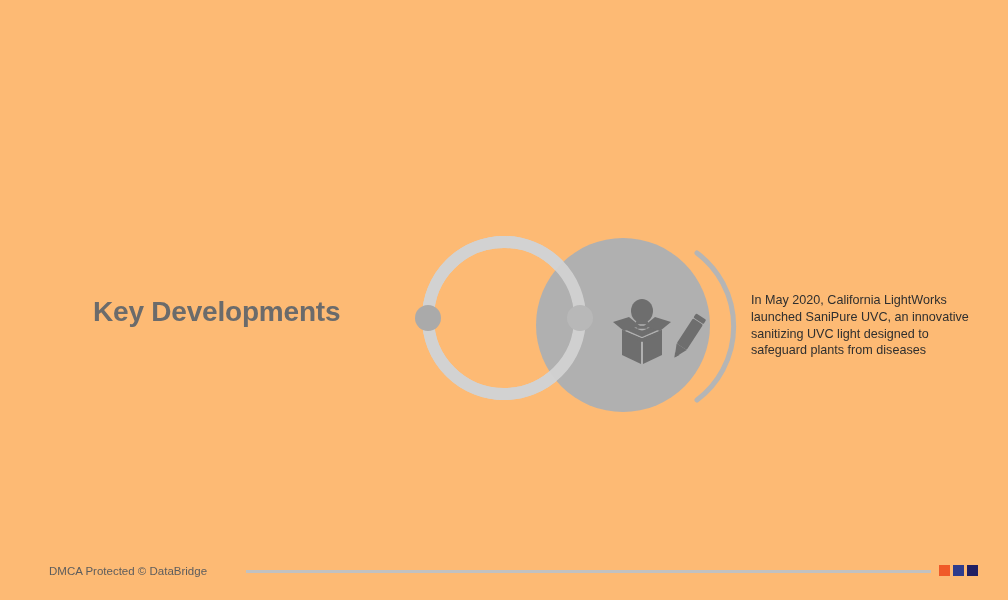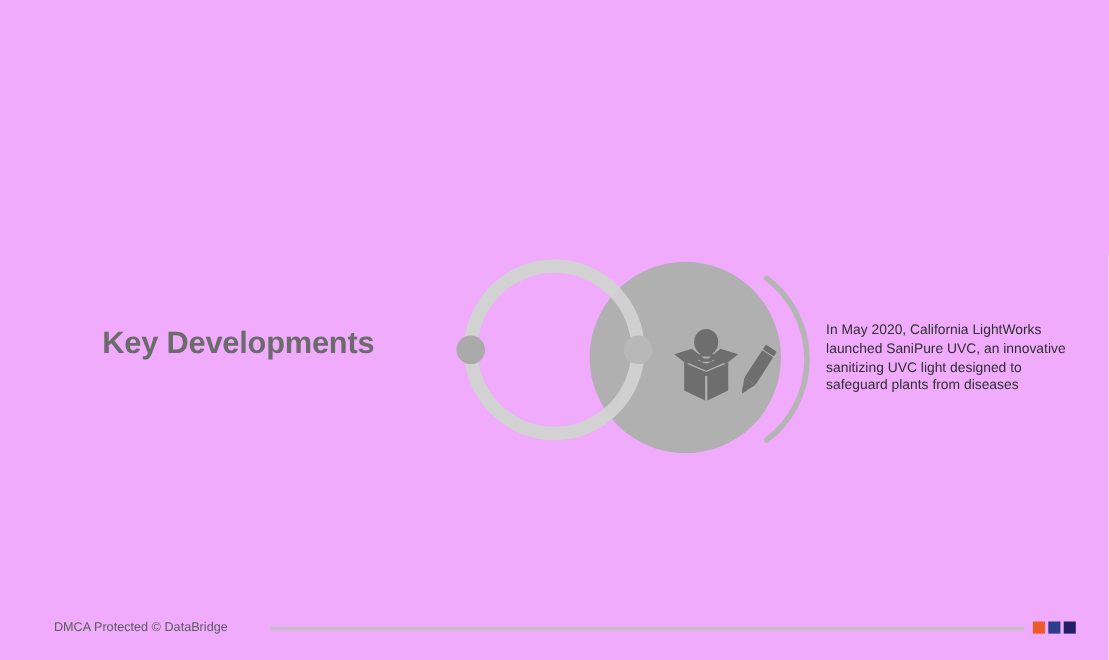--- a/index.html
+++ b/index.html
@@ -94,21 +94,21 @@
     width: 11px;
     height: 11px;
   }
   .swatch.s0 { left: 0px; }
   .swatch.s1 { left: 14px; }
   .swatch.s2 { left: 28px; }
 </style>
 </head>
 <body>
 
-<div id="slide" style="background: #f0abfc;">
+<div id="slide" style="background: #fdba74;">
 
   <div id="slide-title" style="color: rgb(107, 107, 107);">Key Developments</div>
 
   <div id="graphic">
     <svg width="340" height="200" viewBox="0 0 340 200" xmlns="http://www.w3.org/2000/svg">
 
       <circle cx="104" cy="98" r="76" fill="none" stroke="#d2d2d2" stroke-width="12"></circle>
 
       <circle cx="223" cy="105" r="87" fill="#b0b0b0"></circle>
 

